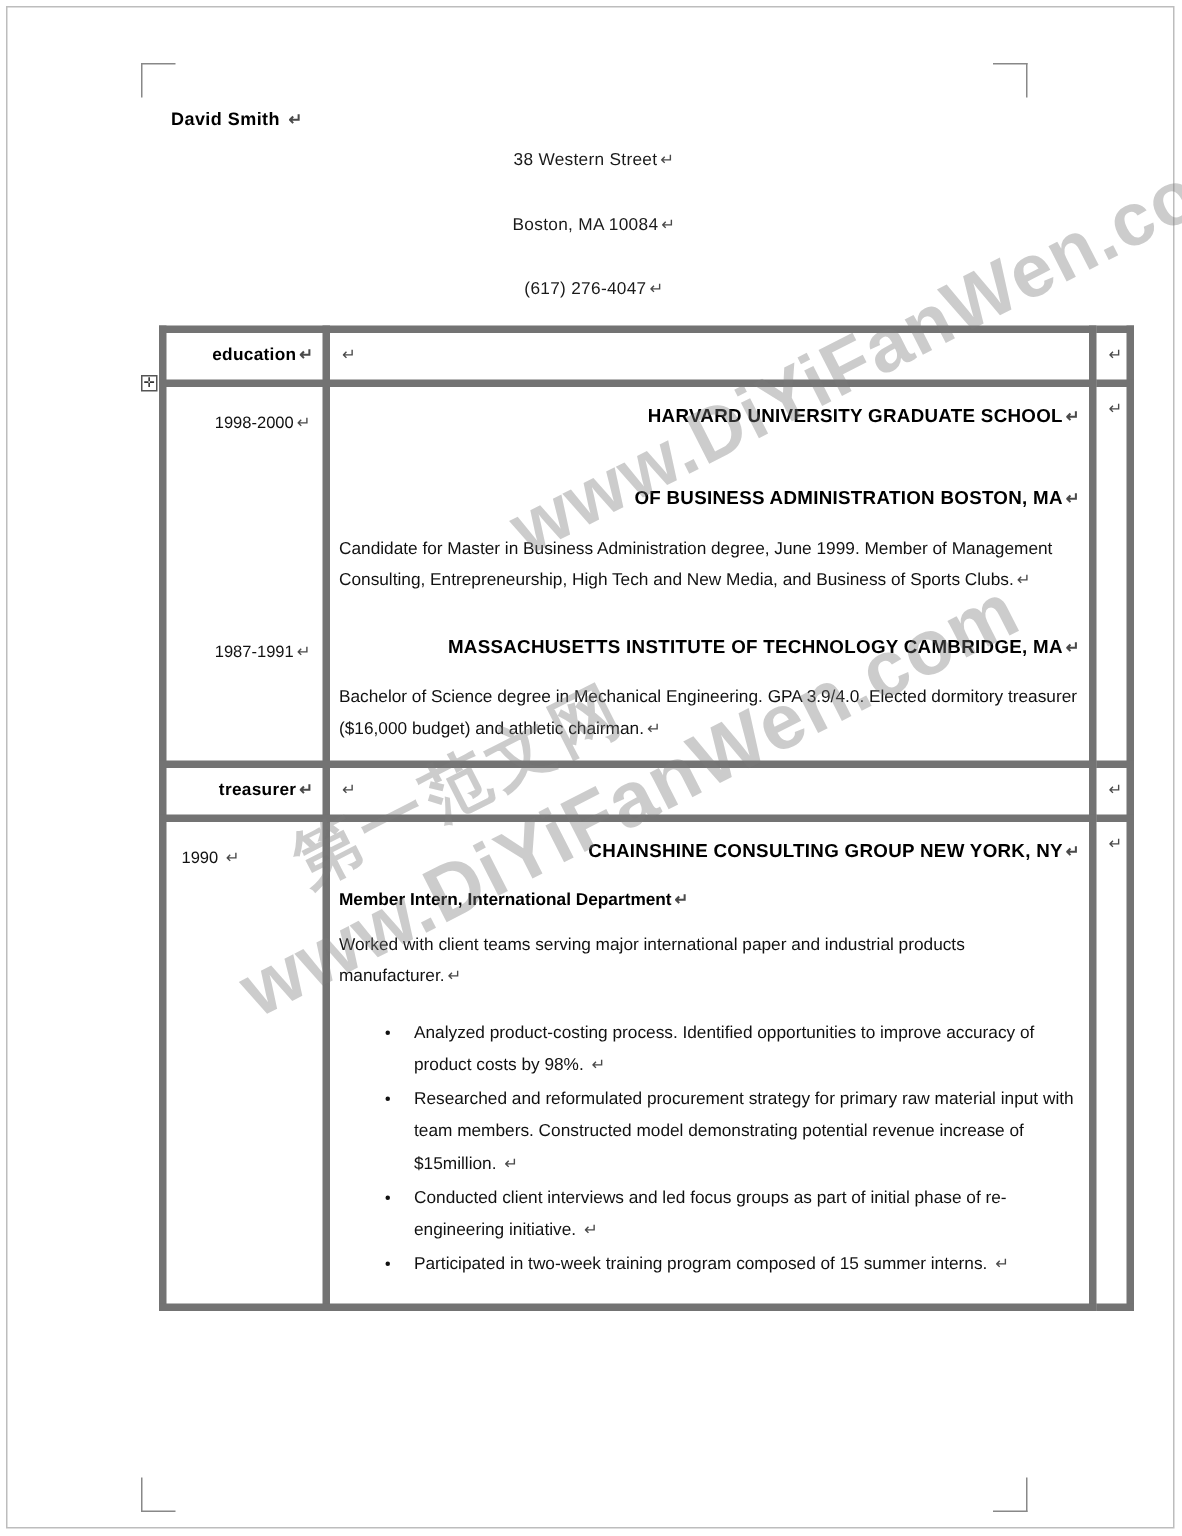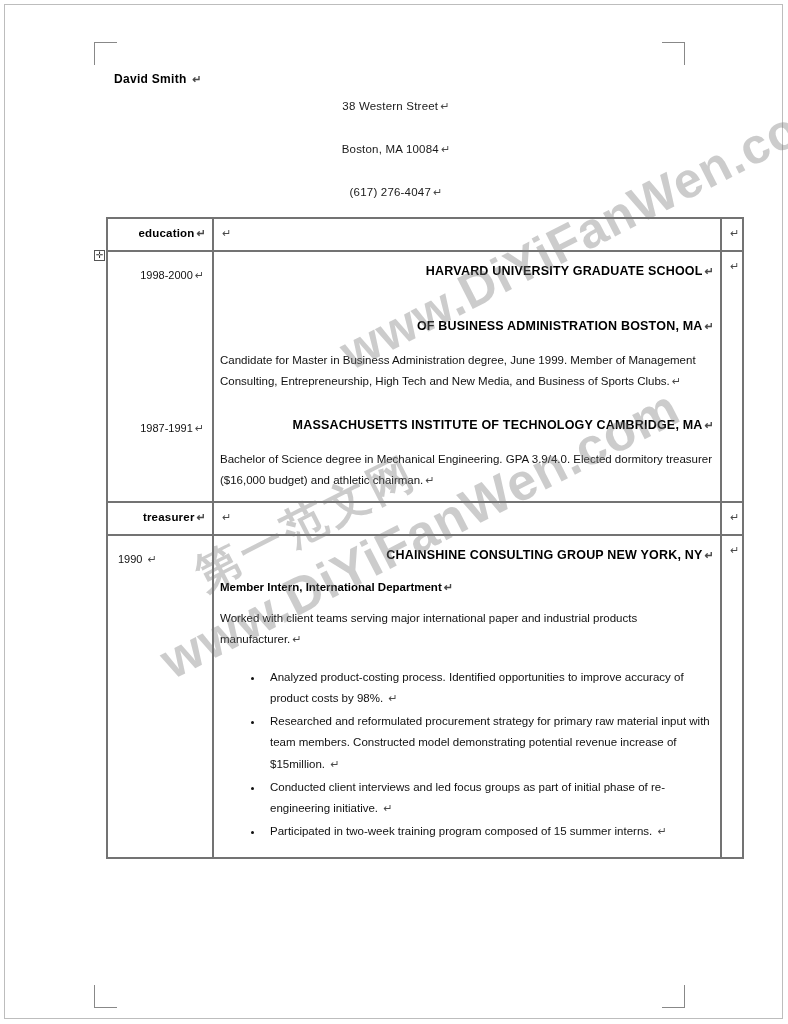--- a/index.html
+++ b/index.html
@@ -87,21 +87,21 @@
   }
 
   
   table.resume {
     border-collapse: collapse;
     width: 586px;
     margin-top: 18px;
     table-layout: fixed;
   }
   table.resume td {
-    border: 2px solid #737373;
+    border: 5px solid #737373;
     vertical-align: top;
     padding: 8px 6px 10px 6px;
   }
   td.col-left  { width: 92px; }
   td.col-mid   { width: 494px; }
 
   .sec-label {
     font-size: 11.5px;
     font-weight: bold;
     color: #000;

